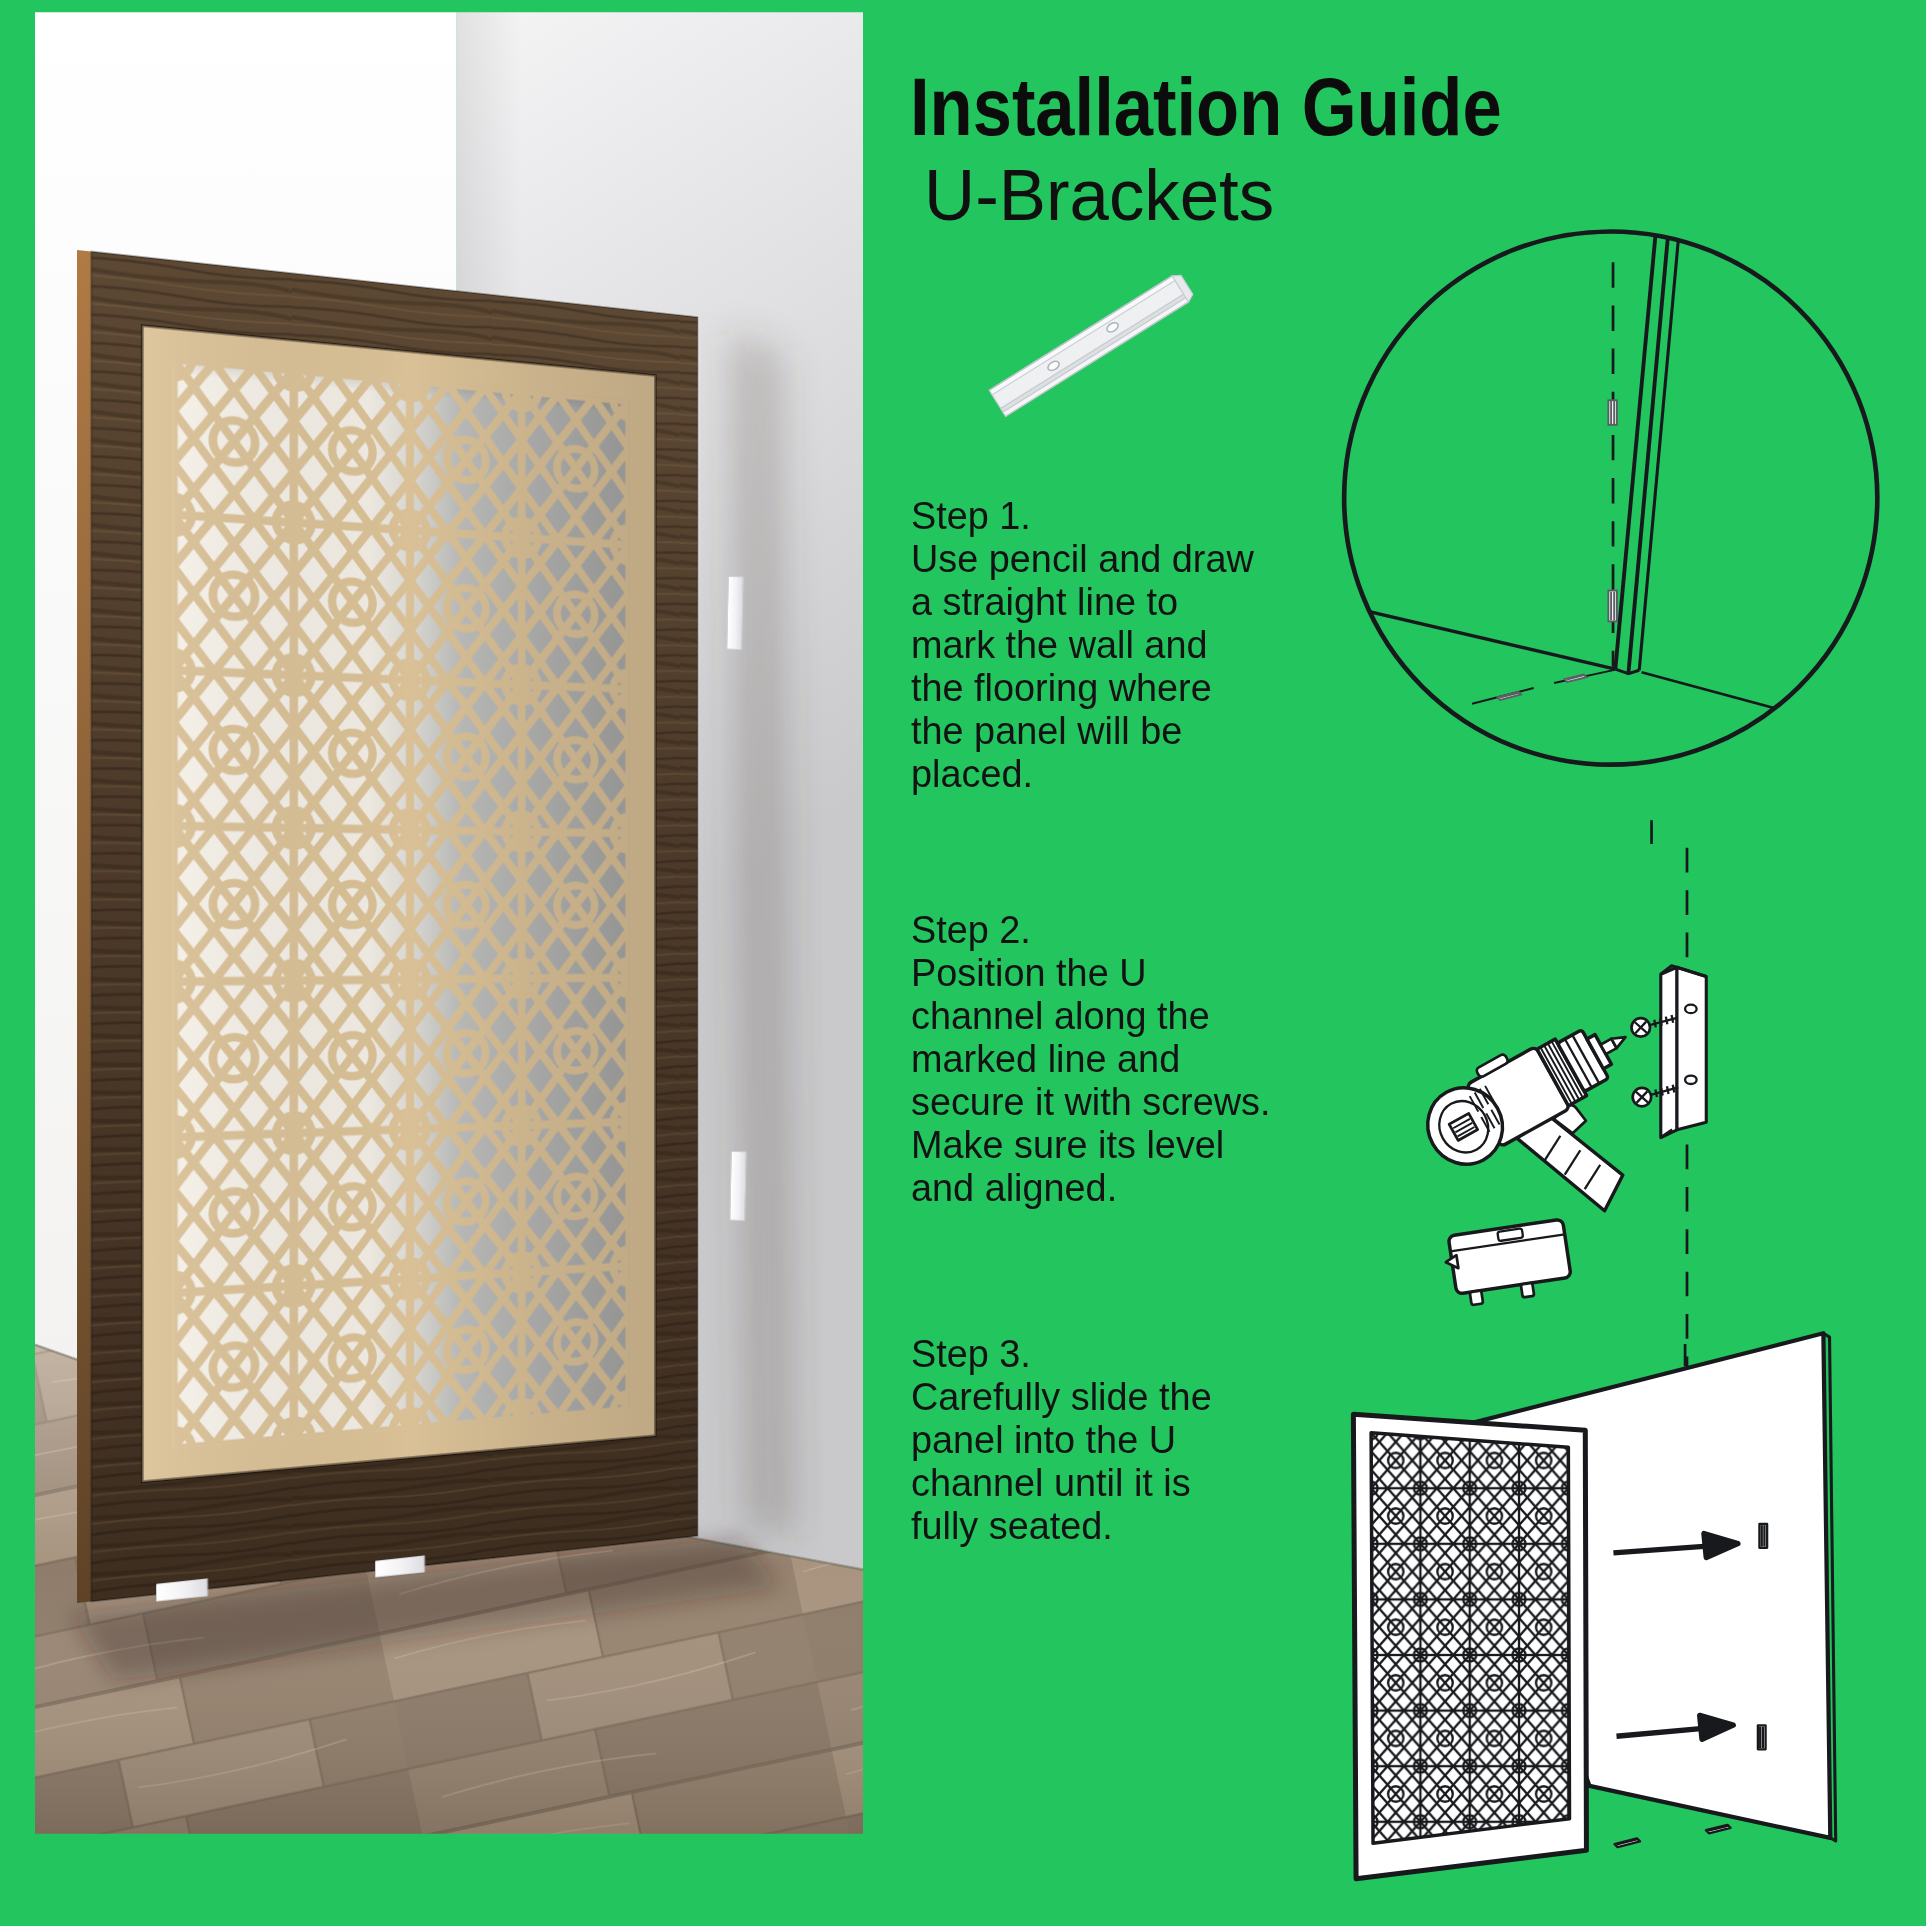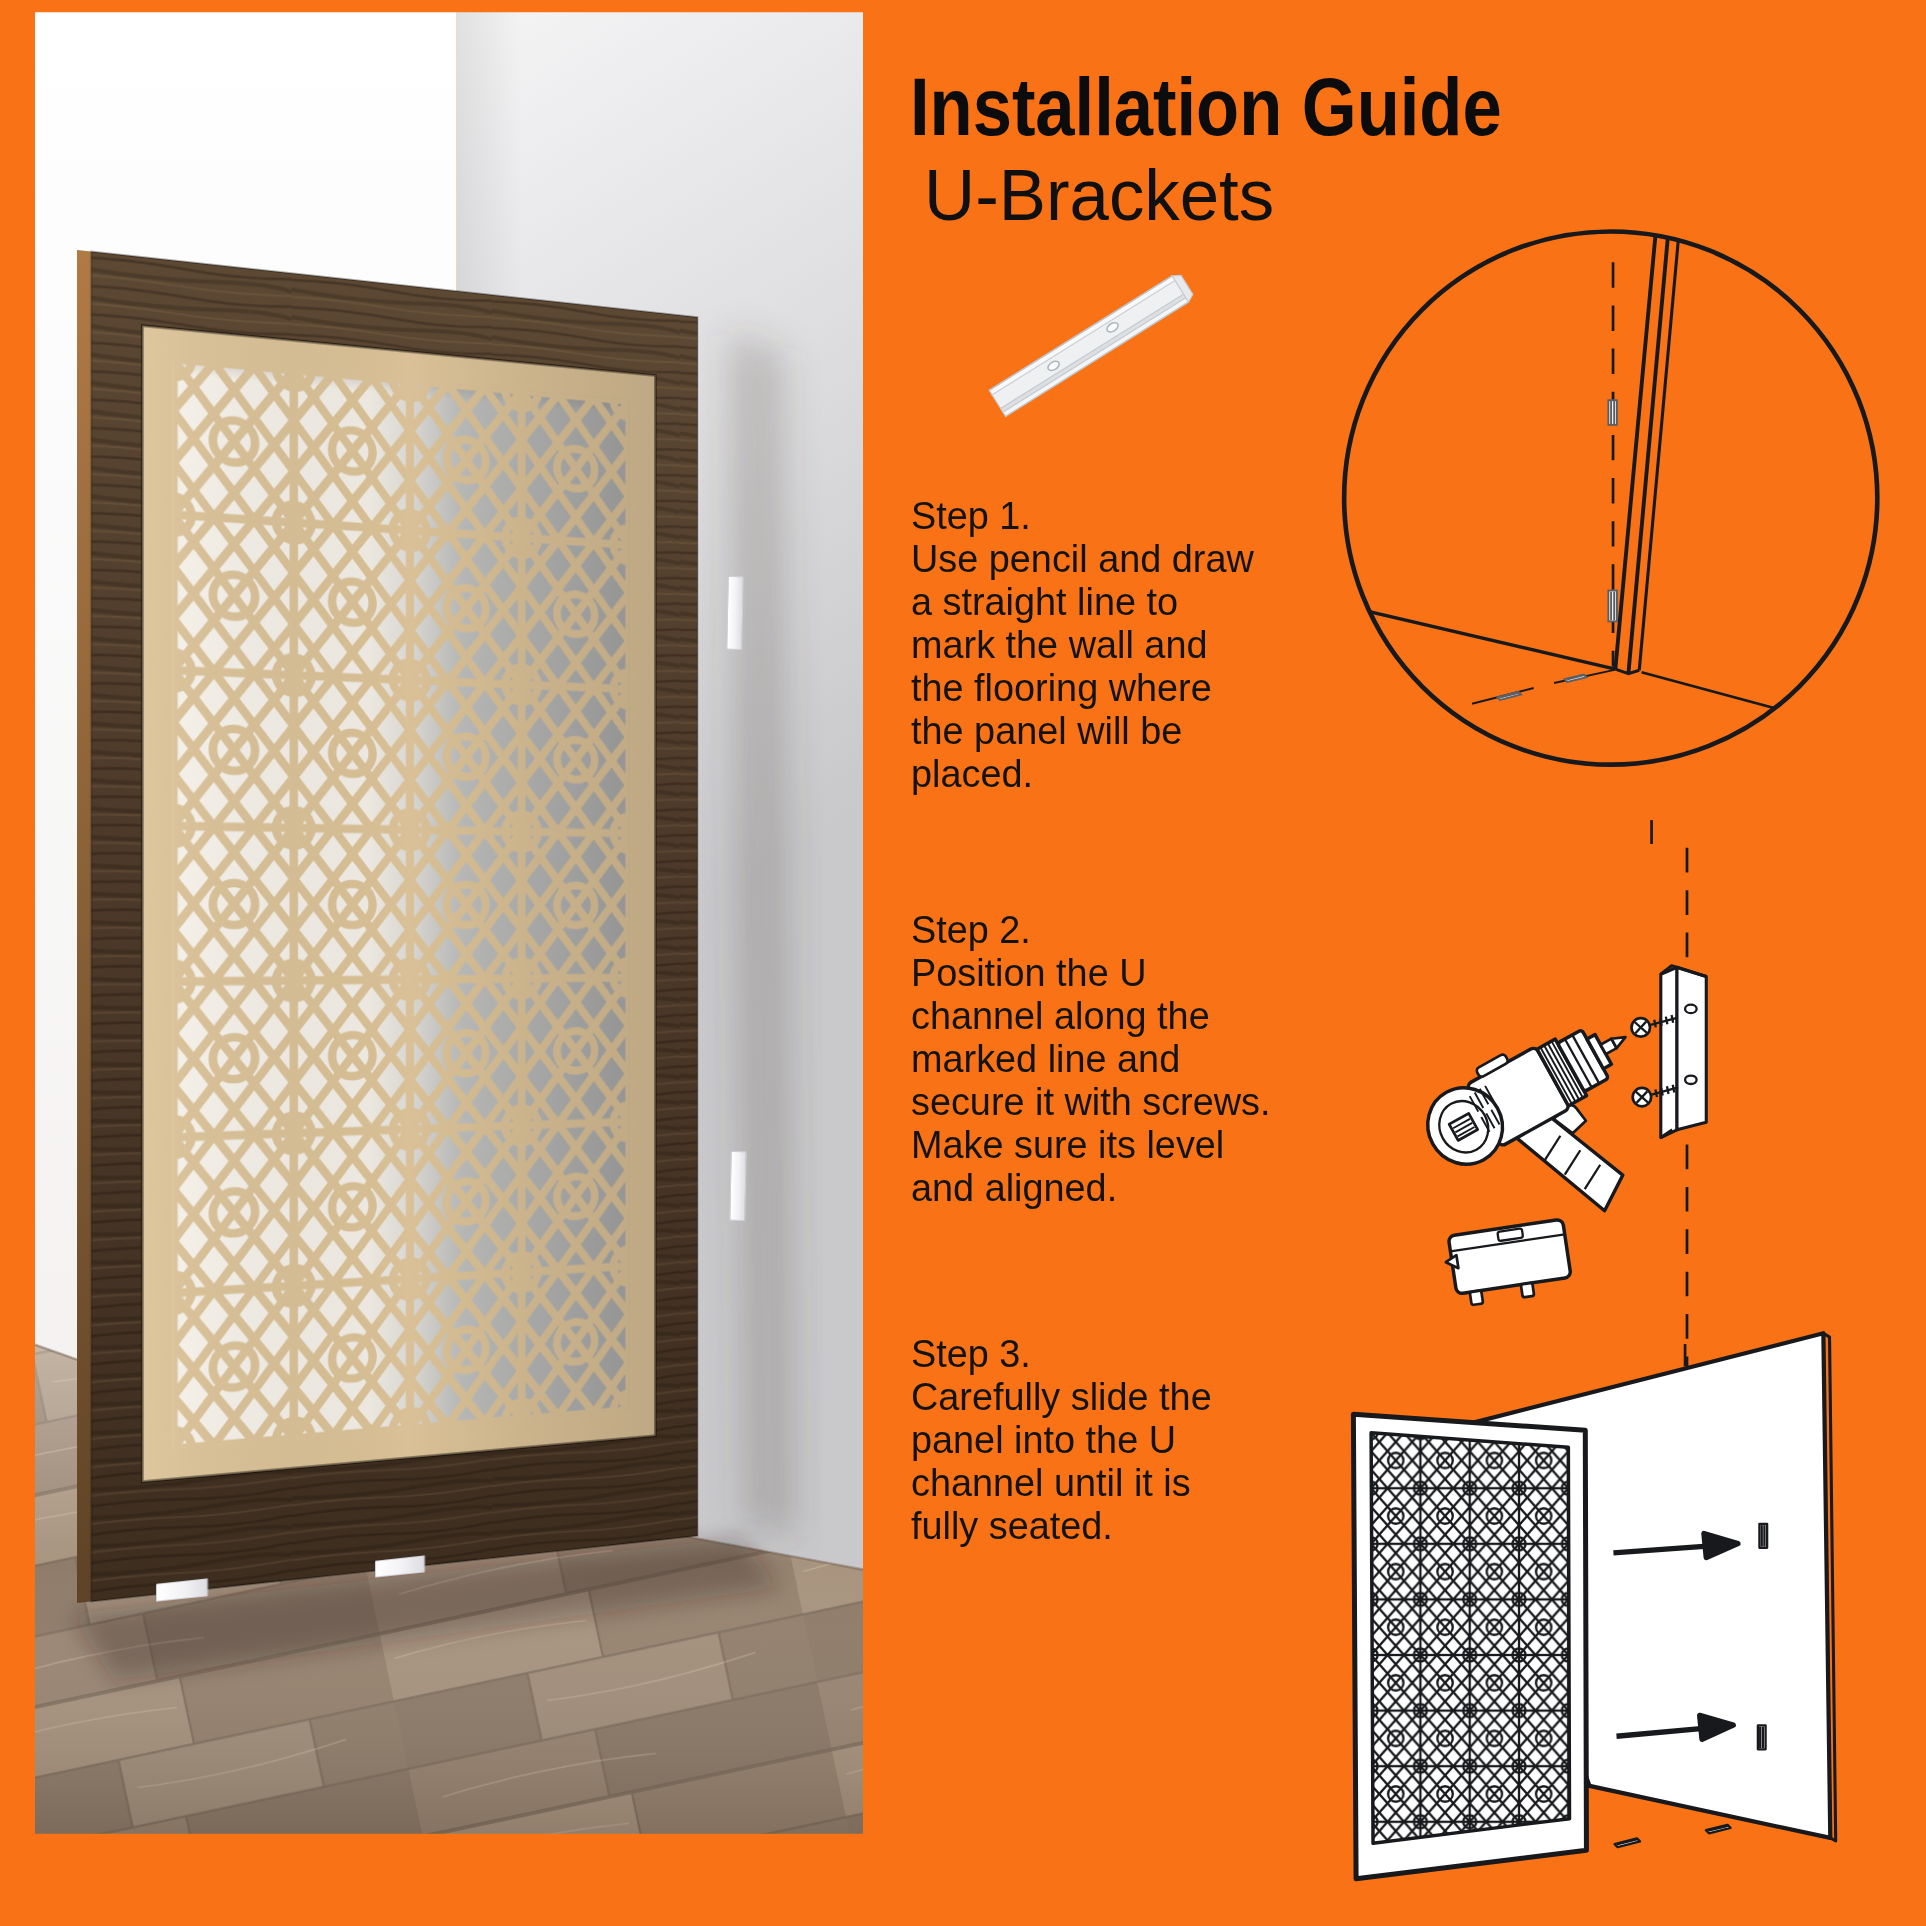--- a/index.html
+++ b/index.html
@@ -1,18 +1,18 @@
 <!DOCTYPE html>
 <html style="font-size:6.2px"><head>
 <meta charset="utf-8">
 <style>
   html,body{margin:0;padding:0;background:#ffffff;}
   body{width:1927px;height:1927px;position:relative;overflow:hidden;
        font-family:"Liberation Sans",sans-serif;color:#111;}
-  #canvas{position:absolute;inset:0;background:#f97316;}
+  #canvas{position:absolute;inset:0;background:#22c55e;}
 
   .abs{position:absolute;}
 
   
   .style-label{left:91px;top:49px;font-size:102px;font-weight:400;letter-spacing:0.8px;
     color:#0a0a0a;transform:scaleX(.85);transform-origin:left top;white-space:nowrap;}
   .guide-title{left:910px;top:60px;font-size:82px;font-weight:700;color:#0c0c0c;
     transform:scaleX(.86);transform-origin:left top;white-space:nowrap;}
   .guide-subtitle{left:924px;top:153px;font-size:73px;font-weight:400;color:#101010;
     transform:scaleX(.97);transform-origin:left top;white-space:nowrap;}

